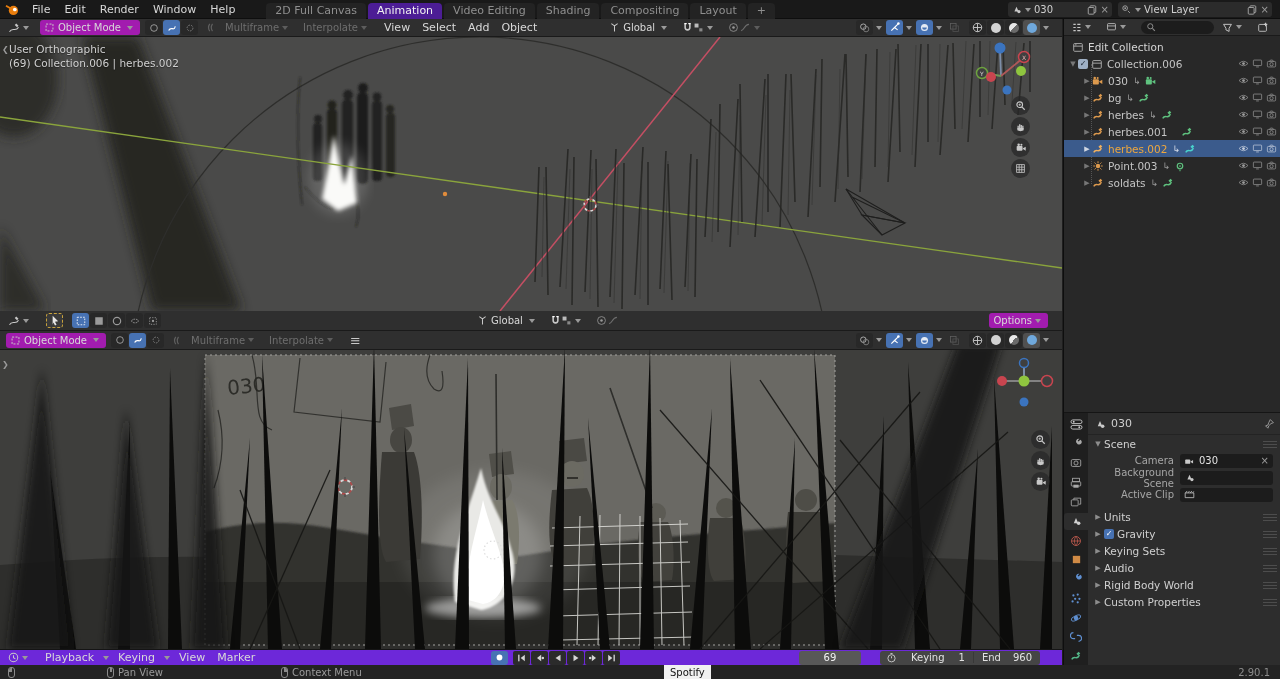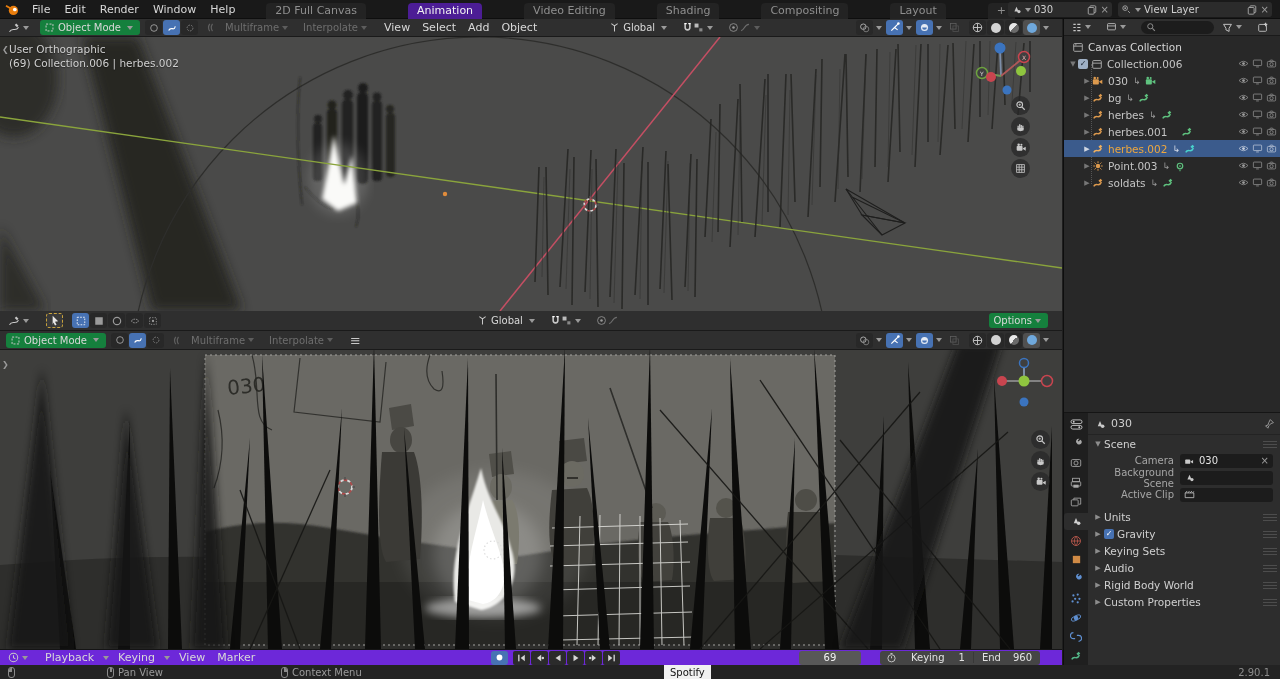--- a/index.html
+++ b/index.html
@@ -6,28 +6,28 @@
   html,body{background:#000;}
   #app{position:relative;width:1280px;height:679px;background:#1f1f1f;font-family:"DejaVu Sans",sans-serif;font-size:11px;color:#d2d2d2;overflow:hidden;user-select:none;}
   .abs{position:absolute;}
   .row{display:flex;align-items:center;}
   .chev{width:0;height:0;border-left:3px solid transparent;border-right:3px solid transparent;border-top:4px solid #9a9a9a;margin:0 3px;display:inline-block;}
   .chev.dim{border-top-color:#5d5d5d;}
   svg{display:block;}
   
   .topbar{left:0;top:0;width:1280px;height:19px;background:#191919;display:flex;align-items:center;border-bottom:1px solid #0e0e0e;}
   .menu{padding:0 7px;color:#d8d8d8;font-size:11px;height:19px;display:flex;align-items:center;cursor:default;}
-  .tabs{display:flex;margin-left:24px;align-items:flex-end;height:19px;gap:40px;}
+  .tabs{display:flex;margin-left:24px;align-items:flex-end;height:19px;}
   .tab{padding:1px 9px 2px;font-size:11px;color:#8f8f8f;background:#232323;border-radius:4px 4px 0 0;margin-right:2px;}
   .tab.active{background:#4c1d95;color:#f1f1f1;}
   .idsel{position:absolute;height:15px;top:2px;background:#2b2b2b;border-radius:3px;display:flex;align-items:center;padding:0 3px;font-size:10px;color:#cfcfcf;}
   .idsel .xb{color:#9a9a9a;margin-left:4px;font-size:10px;}
   
   .ehdr{background:#2f2f2f;display:flex;align-items:center;border-bottom:1px solid #1a1a1a;}
-  .hbtn{display:flex;align-items:center;background:#15803d;border-radius:3px;height:15px;padding:0 4px;margin-right:4px;color:#d8d8d8;font-size:10px;}
+  .hbtn{display:flex;align-items:center;background:#a21caf;border-radius:3px;height:15px;padding:0 4px;margin-right:4px;color:#d8d8d8;font-size:10px;}
   .hbtn.flat{background:transparent;}
   .hmenu{padding:0 6px;font-size:11px;color:#d8d8d8;}
   .dis{color:#6e6e6e;}
   .tgl{width:17px;height:15px;border-radius:3px;display:flex;align-items:center;justify-content:center;background:#282828;margin-left:1px;}
   .tgl.on{background:#4772b3;}
   .tgl.off2{background:transparent;opacity:.45;}
   .sph{width:10px;height:10px;border-radius:50%;}
   
   .vp-top{left:0;top:19px;width:1062px;height:292px;}
   .vp-top .ehdr{height:18px;padding-left:4px;}
@@ -810,21 +810,21 @@
 
     <div class="otree">
       <div style="position:absolute;left:27px;top:28px;height:120px;border-left:1px dotted #555;"></div>
 
       <div class="orow" style="padding-left:8px">
         <svg width="12" height="12" viewBox="0 0 14 14">
             <rect x="2" y="3" width="10" height="9" rx="1" fill="none" stroke="#b9b9b9"></rect>
             <path d="M2 6h10" stroke="#b9b9b9"></path>
             <circle cx="4.5" cy="4.5" r=".8" fill="#b9b9b9"></circle>
           </svg>
-        <span class="nm" style="color:#d6d6d6">Canvas Collection</span>
+        <span class="nm" style="color:#d6d6d6">Edit Collection</span>
       </div>
 
       <div class="orow" style="padding-left:4px">
         <span class="otw">▼</span>
         <span class="cbx">✓</span>
         <svg width="12" height="12" viewBox="0 0 14 14">
             <rect x="2" y="3" width="10" height="9" rx="1" fill="none" stroke="#b9b9b9"></rect>
             <path d="M2 6h10" stroke="#b9b9b9"></path>
           </svg>
         <span class="nm">Collection.006</span>

